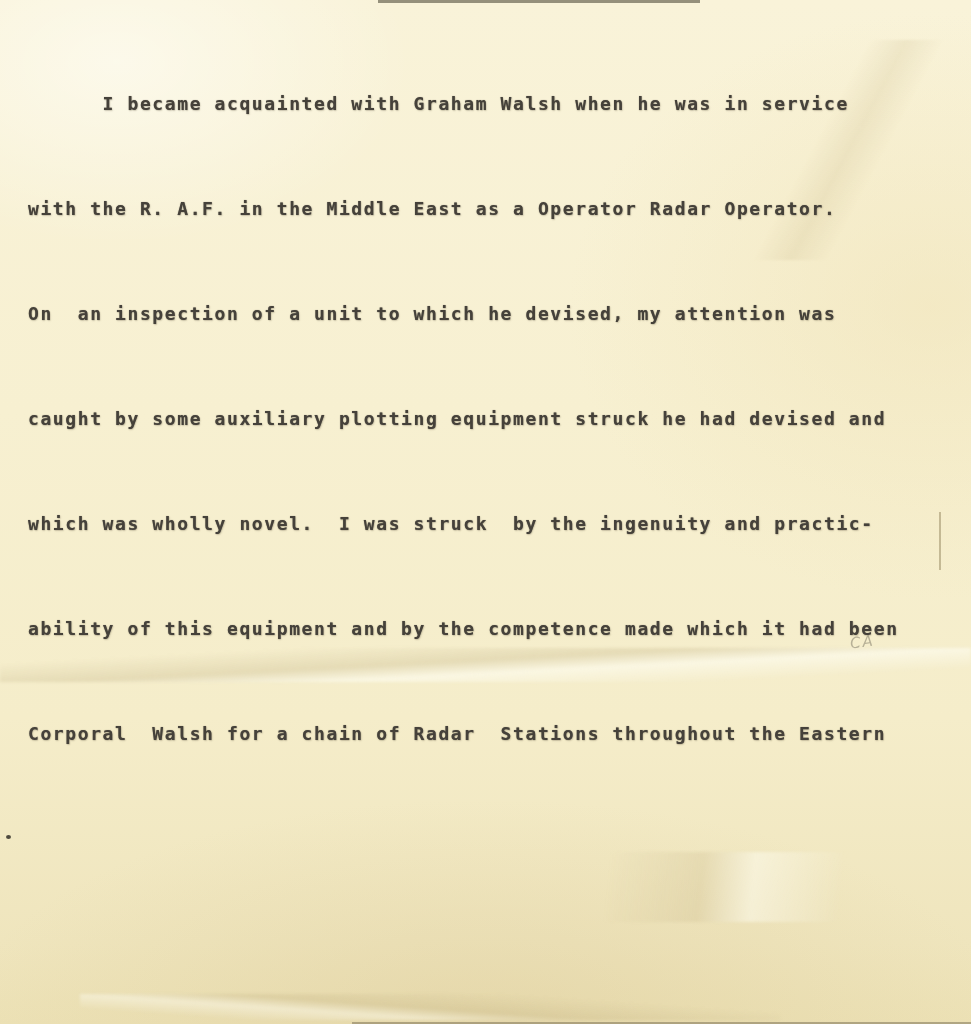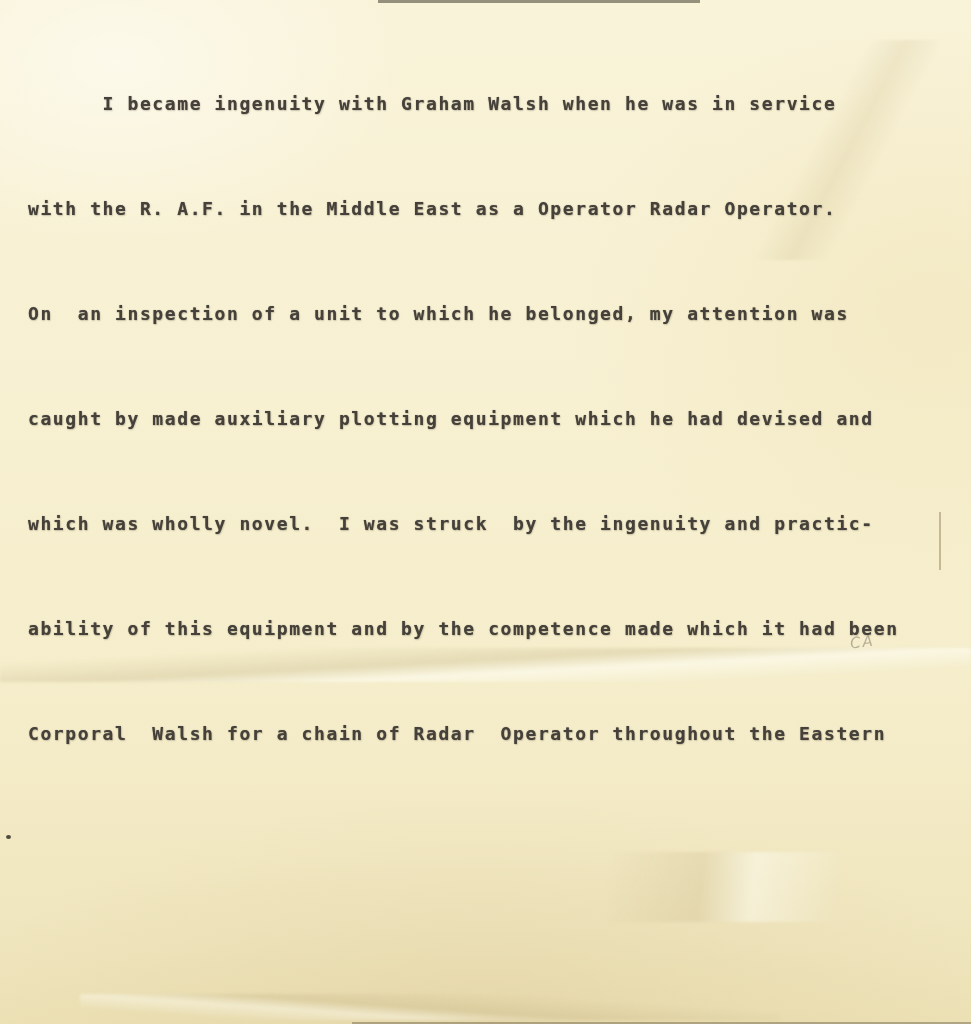--- a/index.html
+++ b/index.html
@@ -117,27 +117,27 @@
   <div class="crease crease-low-right"></div>
   <div class="crease crease-bottom"></div>
   <div class="crease vert-crease-right"></div>
   <div class="edge-top"></div>
   <div class="edge-bottom"></div>
 
   <div class="pencil-mark">CA</div>
   <div class="stray-dot"></div>
 
   <div class="textblock">
-    <div class="ln">      I became ingenuity with Graham Walsh when he was in service</div>
+    <div class="ln">      I became acquainted with Graham Walsh when he was in service</div>
     <div class="ln">with the R. A.F. in the Middle East as a Operator Radar Operator.</div>
-    <div class="ln">On  an inspection of a unit to which he belonged, my attention was</div>
-    <div class="ln">caught by made auxiliary plotting equipment which he had devised and</div>
+    <div class="ln">On  an inspection of a unit to which he devised, my attention was</div>
+    <div class="ln">caught by some auxiliary plotting equipment struck he had devised and</div>
     <div class="ln">which was wholly novel.  I was struck  by the ingenuity and practic-</div>
     <div class="ln">ability of this equipment and by the competence made which it had been</div>
-    <div class="ln">Corporal  Walsh for a chain of Radar  Operator throughout the Eastern</div>
+    <div class="ln">Corporal  Walsh for a chain of Radar  Stations throughout the Eastern</div>
     
     
     
     
     
     
     
     
     
     

